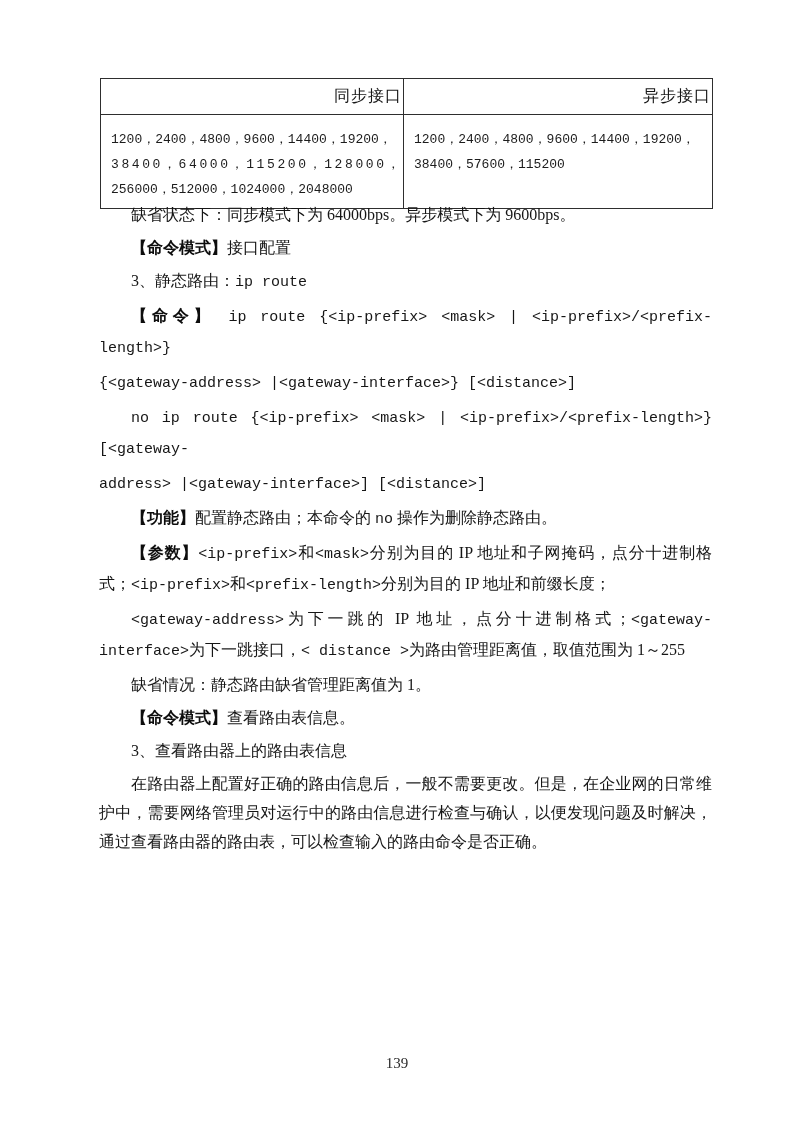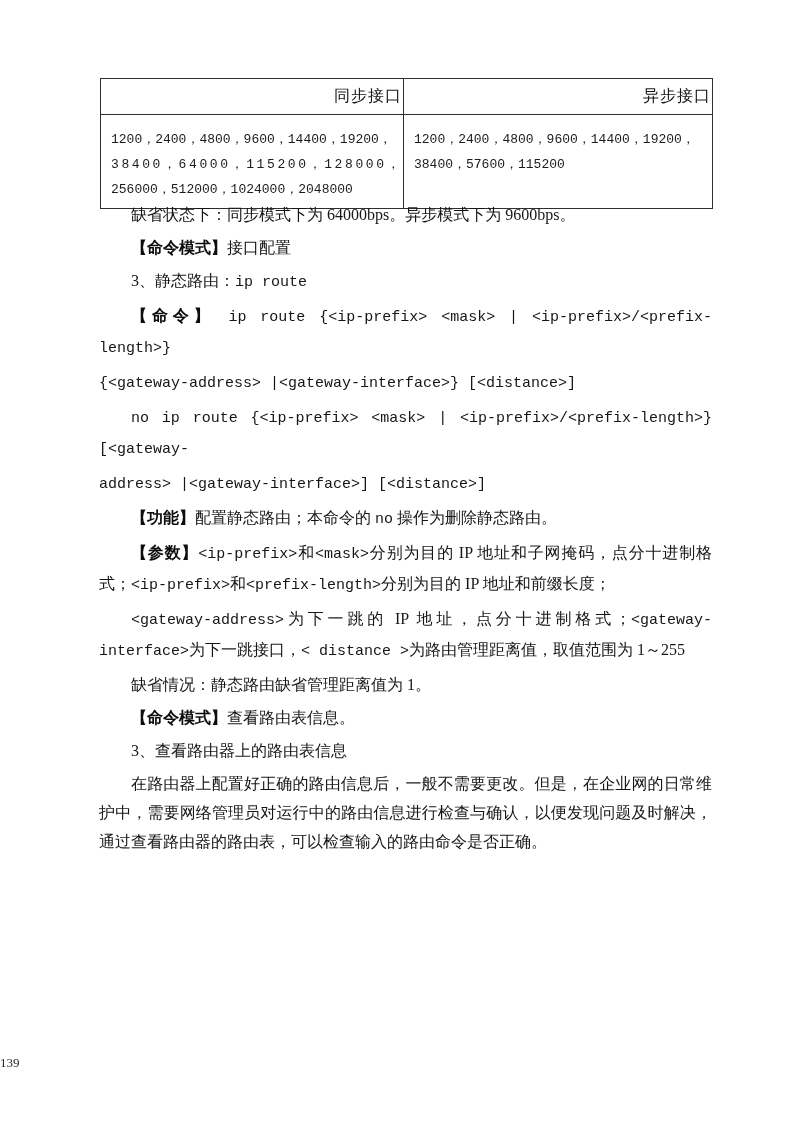--- a/index.html
+++ b/index.html
@@ -44,21 +44,22 @@
     text-align:justify;
   }
   .para { margin:4px; }
   .indent { text-indent:32px; }
   .b { font-weight:bold; color:#0d0d0d; }
   .m { font-family:"Liberation Mono","DejaVu Sans Mono",monospace; font-size:15px; }
   
   .pageno {
     position:absolute; left:0; top:1055px;
     width:100%;
-    font-size:13px; color:#2a2a2a;
+    text-align:center;
+    font-size:15px; color:#2a2a2a;
   }
 </style>
 </head>
 <body>
 
 <div class="page">
 
   <table class="doc-table">
     <colgroup>
         <col style="width:303px">

